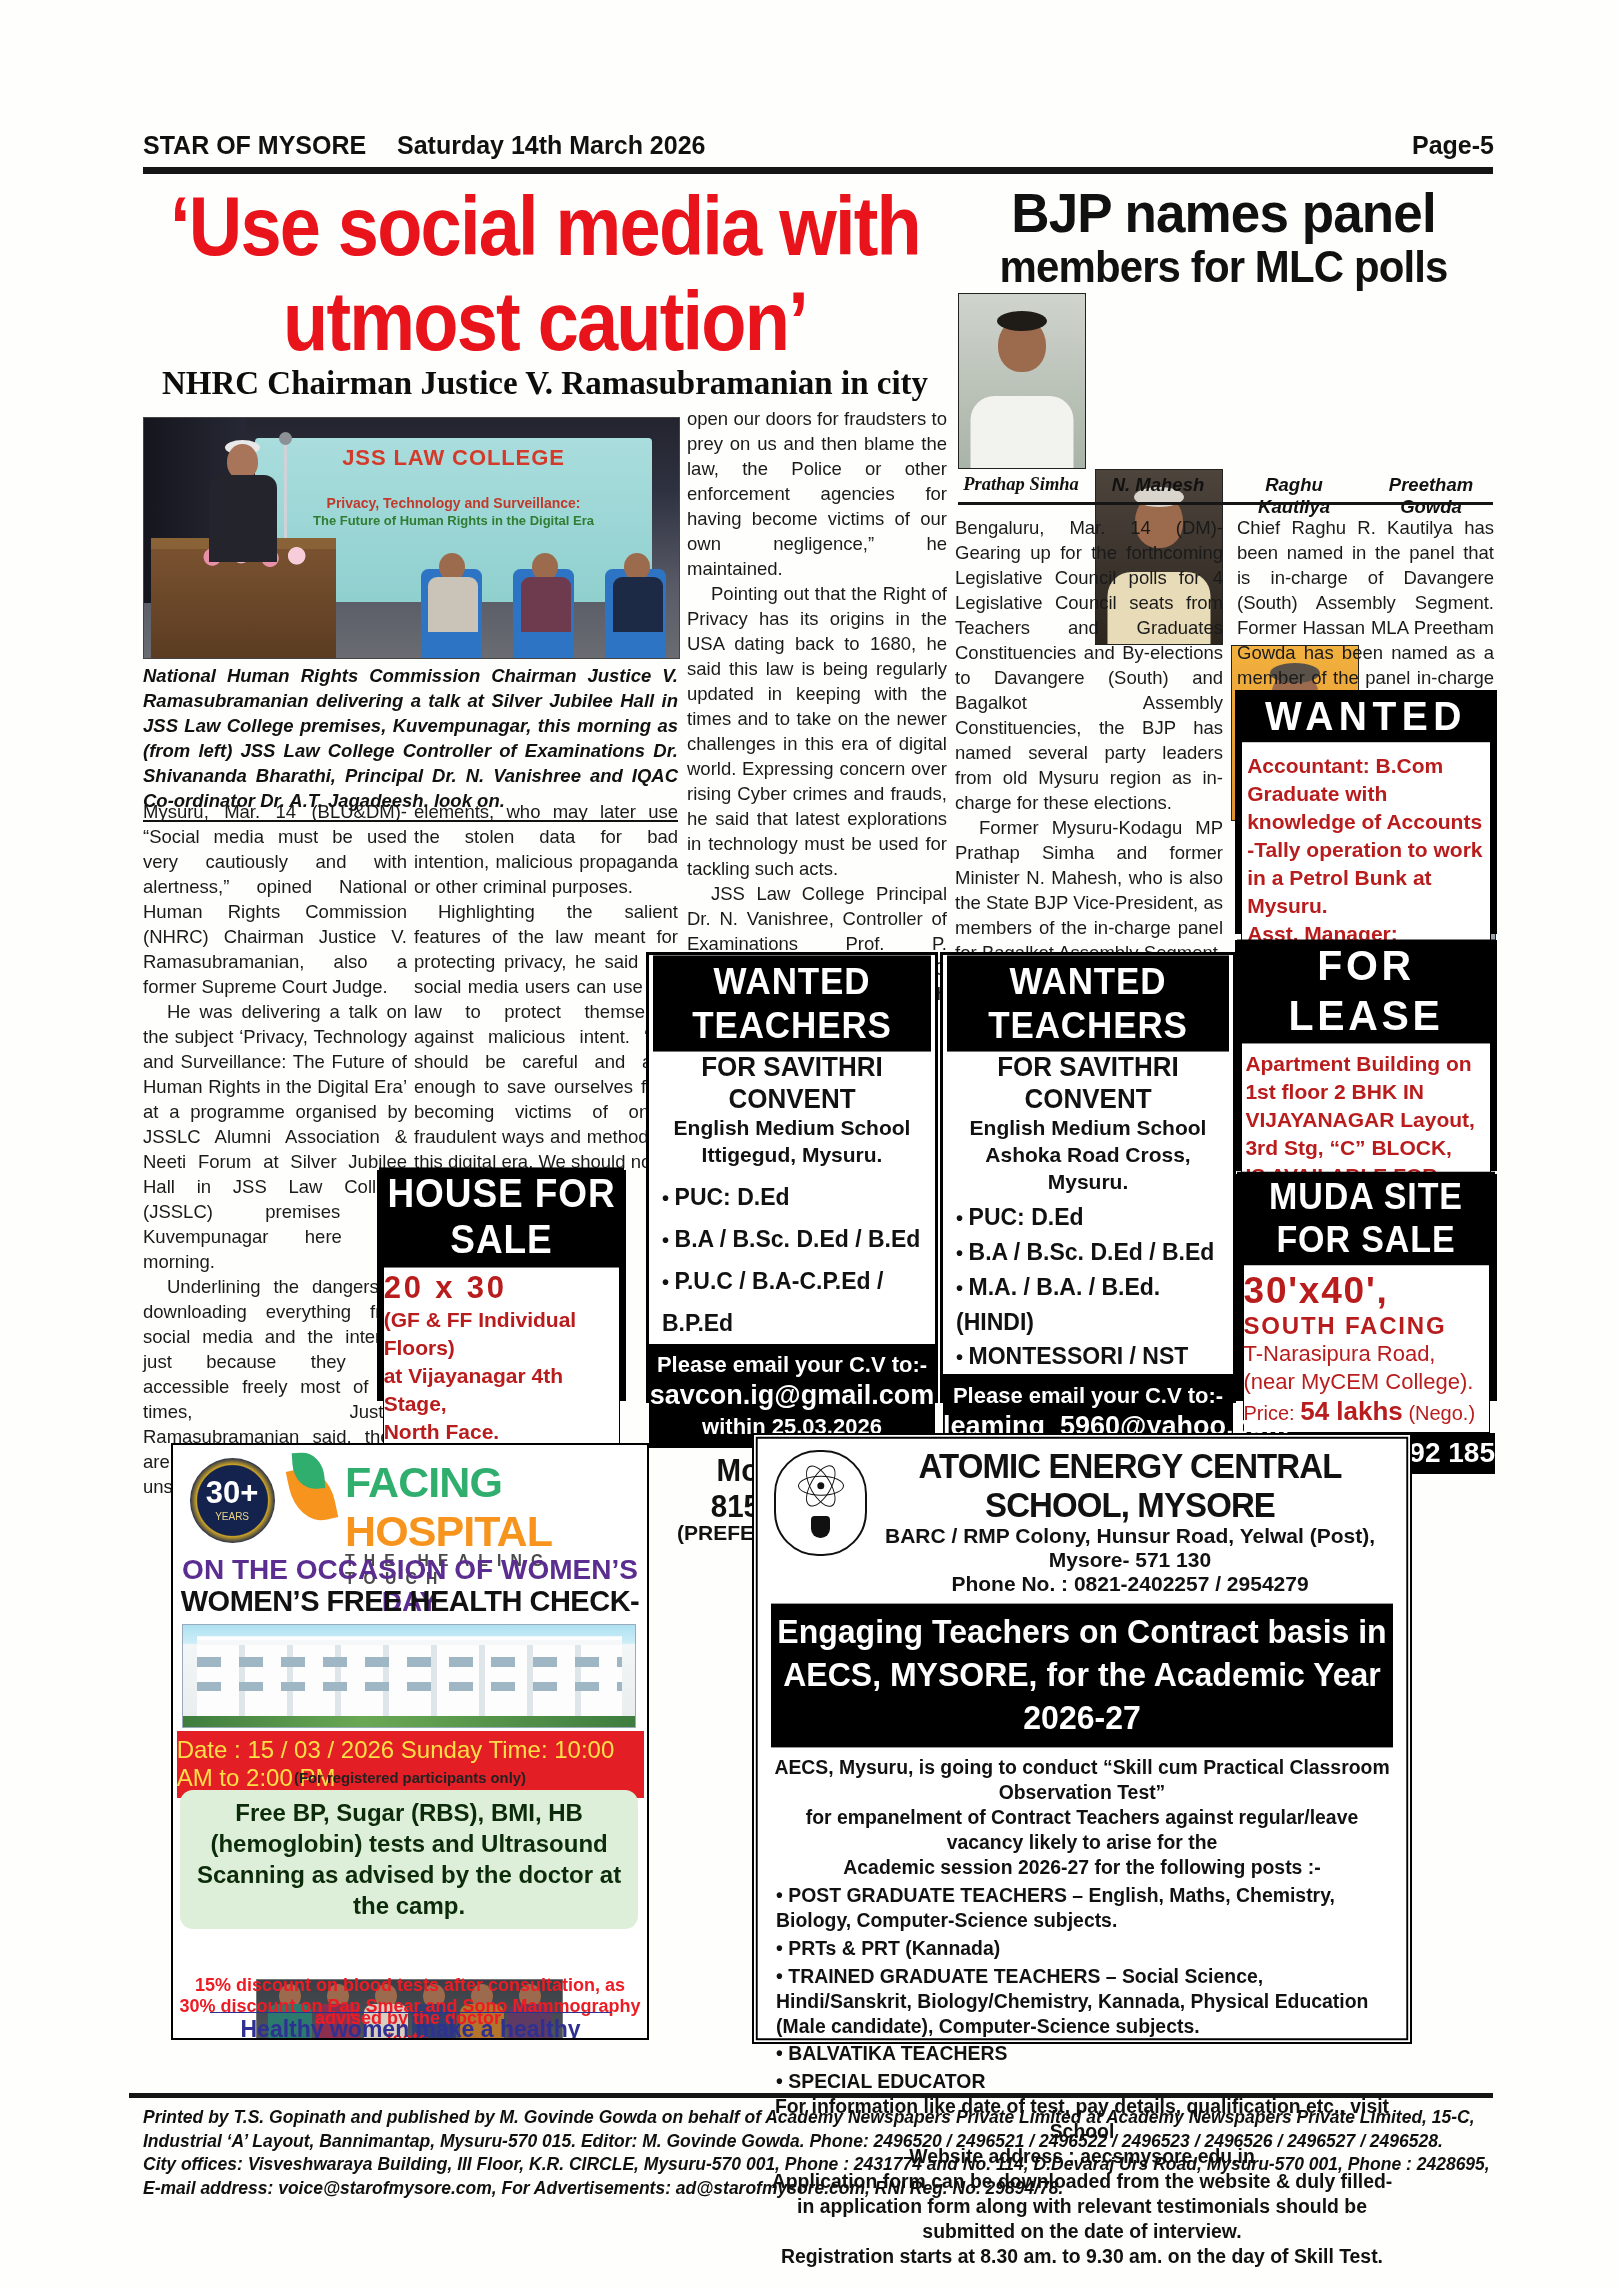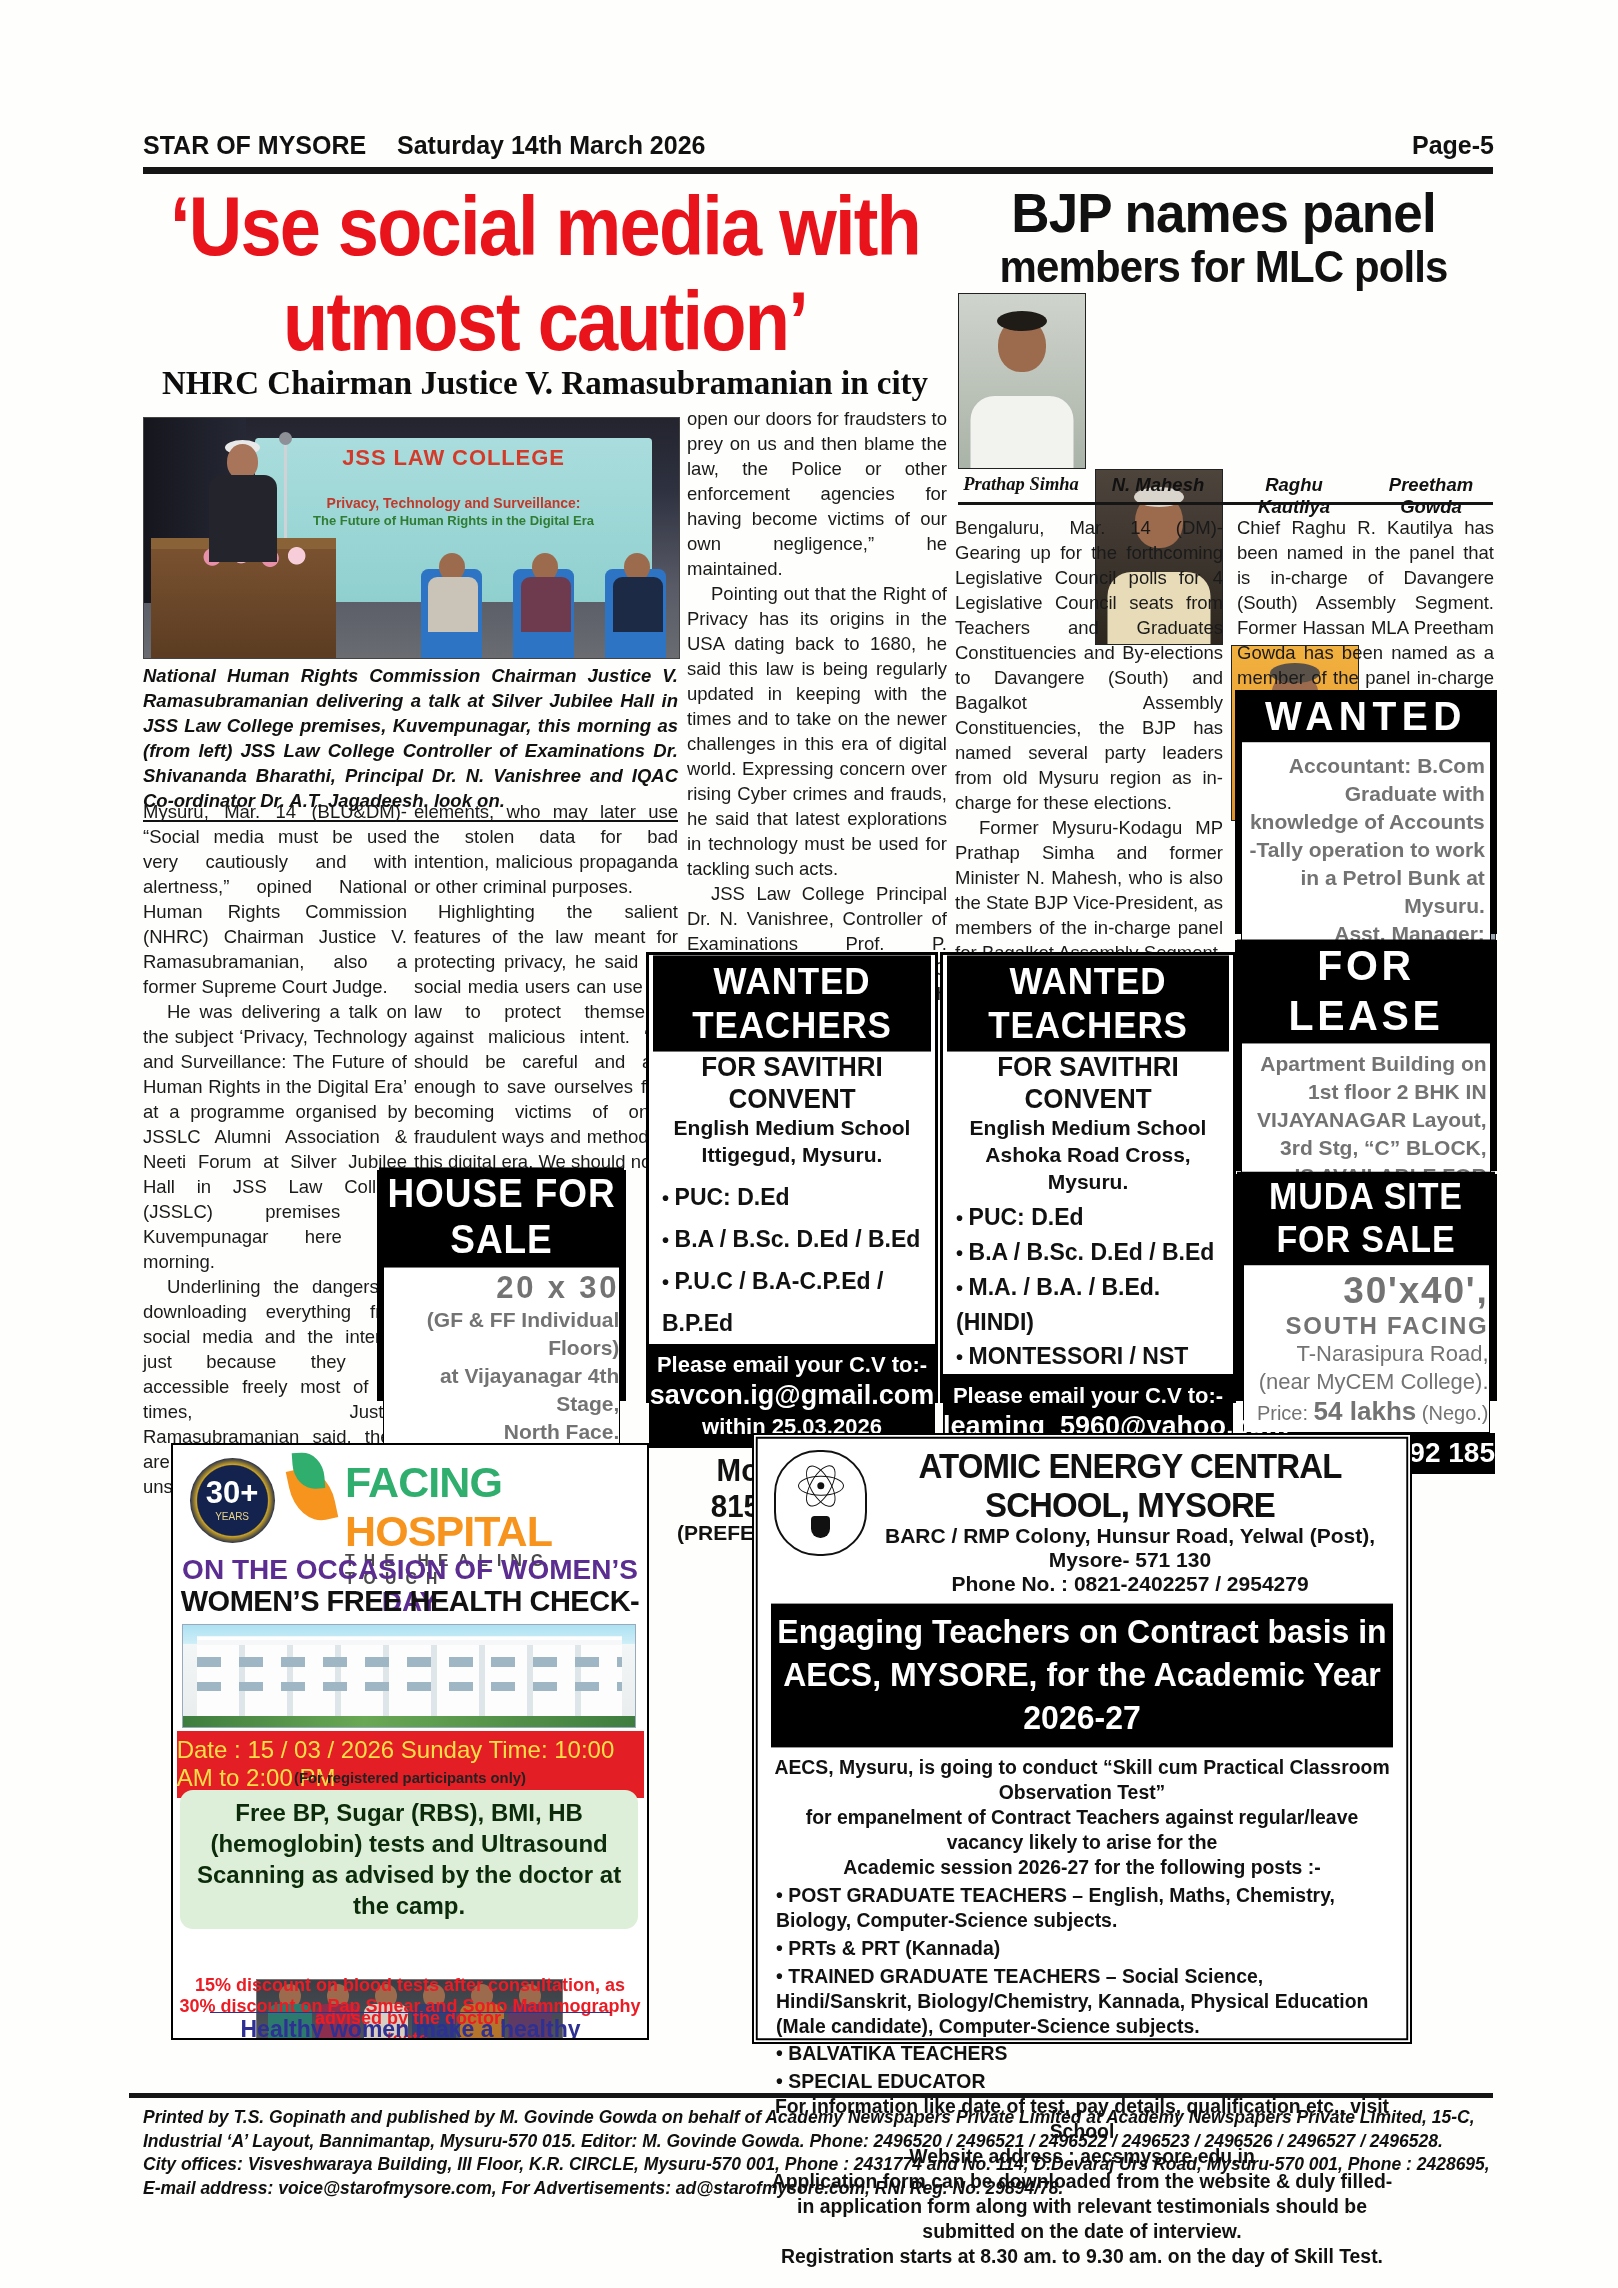--- a/index.html
+++ b/index.html
@@ -51,21 +51,21 @@
   .portrait{border:1.8px solid #222;overflow:hidden;position:relative;}
   .portrait .sil-head{position:absolute;left:50%;top:24px;transform:translateX(-50%);width:48px;height:54px;border-radius:50% 50% 46% 46%;background:#9c6a4c;}
   .portrait .sil-hair{position:absolute;left:50%;top:16.6px;transform:translateX(-50%);width:50px;height:20px;border-radius:50%;background:#2b2b2b;}
   .portrait .sil-torso{position:absolute;left:50%;bottom:0;transform:translateX(-50%);width:103px;height:72px;border-radius:24px 24px 0 0;}
   .pname{font-weight:bold;font-style:italic;font-size:18.5px;text-align:center;}
   .names-rule{background:#151515;}
 
   
   .clsad{border:2.8px solid #000;background:#000;}
   .clsad .band{background:#000;color:#fff;text-align:center;font-weight:bold;}
-  .clsad .inner{background:#fff;color:#737373;text-align:right;}
+  .clsad .inner{background:#fff;color:#b91c1c;text-align:left;}
 
   .wanted-title{font-size:39px;letter-spacing:5.5px;transform:scaleY(1.05);padding:1.8px 0 3.7px;}
   .wanted-body{font-weight:bold;font-size:21px;line-height:28px;padding:9.2px 5.5px;}
   .wanted-phone{font-size:28px;padding:3.7px 0 5.5px;letter-spacing:0;}
 
   .lease-title{font-size:41px;letter-spacing:3.7px;padding:1.8px 0 3.7px;transform:scaleY(1.05);}
   .lease-body{font-weight:bold;font-size:21px;line-height:28px;padding:7.4px 3.7px;white-space:pre-line;}
   .lease-phone{font-size:29px;padding:2.8px 0 5.5px;}
   .lease-phone .mob{font-style:italic;font-weight:bold;}
 

